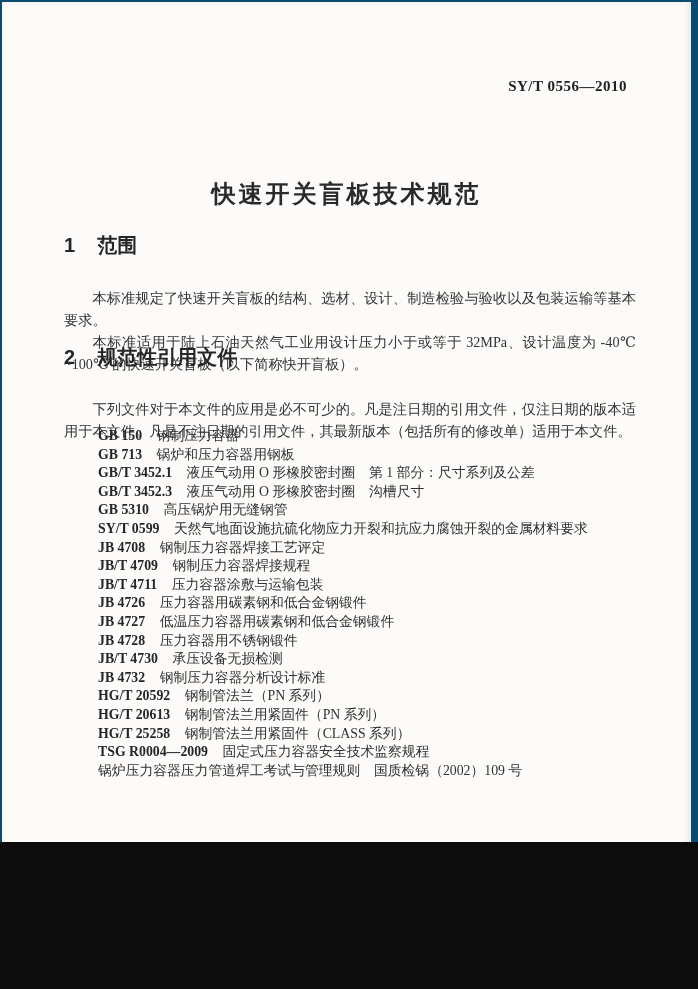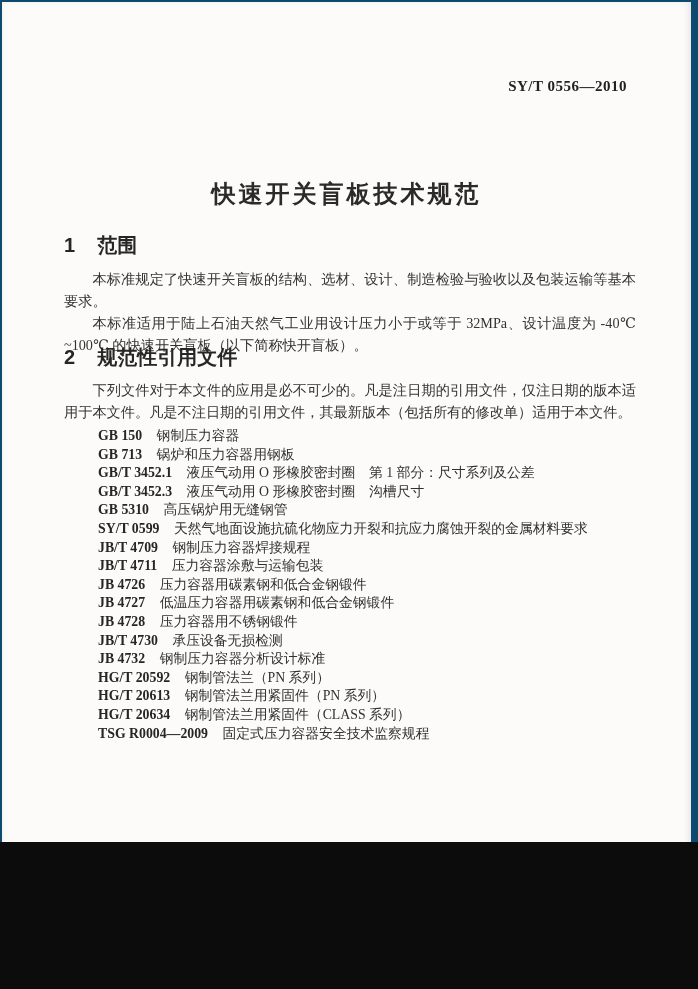--- a/index.html
+++ b/index.html
@@ -56,20 +56,21 @@
     white-space: nowrap;
   }
   .section-heading .sec-num { margin-right: 1.1em; }
   .para-block {
     position: absolute;
     left: 62px;
     width: 572px;
     font-size: 14.2px;
     line-height: 22px;
     color: #333;
+    margin-top: 19px;
   }
   .para-block p {
     margin: 0;
     text-indent: 2em;
     text-align: justify;
   }
   .ref-list {
     position: absolute;
     top: 417px; left: 88px;
     width: 548px;
@@ -124,29 +125,31 @@
       <p>下列文件对于本文件的应用是必不可少的。凡是注日期的引用文件，仅注日期的版本适用于本文件。凡是不注日期的引用文件，其最新版本（包括所有的修改单）适用于本文件。</p>
     </div>
 
     <ol class="ref-list" id="ref-list">
         <li class="ref-item"><span class="ref-code">GB 150</span><span class="ref-title">钢制压力容器</span></li>
         <li class="ref-item"><span class="ref-code">GB 713</span><span class="ref-title">锅炉和压力容器用钢板</span></li>
         <li class="ref-item"><span class="ref-code">GB/T 3452.1</span><span class="ref-title">液压气动用 O 形橡胶密封圈　第 1 部分：尺寸系列及公差</span></li>
         <li class="ref-item"><span class="ref-code">GB/T 3452.3</span><span class="ref-title">液压气动用 O 形橡胶密封圈　沟槽尺寸</span></li>
         <li class="ref-item"><span class="ref-code">GB 5310</span><span class="ref-title">高压锅炉用无缝钢管</span></li>
         <li class="ref-item"><span class="ref-code">SY/T 0599</span><span class="ref-title">天然气地面设施抗硫化物应力开裂和抗应力腐蚀开裂的金属材料要求</span></li>
+        <li class="ref-item"><span class="ref-code">JB 4708</span><span class="ref-title">钢制压力容器焊接工艺评定</span></li>
         <li class="ref-item"><span class="ref-code">JB/T 4709</span><span class="ref-title">钢制压力容器焊接规程</span></li>
         <li class="ref-item"><span class="ref-code">JB/T 4711</span><span class="ref-title">压力容器涂敷与运输包装</span></li>
         <li class="ref-item"><span class="ref-code">JB 4726</span><span class="ref-title">压力容器用碳素钢和低合金钢锻件</span></li>
         <li class="ref-item"><span class="ref-code">JB 4727</span><span class="ref-title">低温压力容器用碳素钢和低合金钢锻件</span></li>
         <li class="ref-item"><span class="ref-code">JB 4728</span><span class="ref-title">压力容器用不锈钢锻件</span></li>
         <li class="ref-item"><span class="ref-code">JB/T 4730</span><span class="ref-title">承压设备无损检测</span></li>
         <li class="ref-item"><span class="ref-code">JB 4732</span><span class="ref-title">钢制压力容器分析设计标准</span></li>
         <li class="ref-item"><span class="ref-code">HG/T 20592</span><span class="ref-title">钢制管法兰（PN 系列）</span></li>
         <li class="ref-item"><span class="ref-code">HG/T 20613</span><span class="ref-title">钢制管法兰用紧固件（PN 系列）</span></li>
-        <li class="ref-item"><span class="ref-code">HG/T 20634</span><span class="ref-title">钢制管法兰用紧固件（CLASS 系列）</span></li>
+        <li class="ref-item"><span class="ref-code">HG/T 25258</span><span class="ref-title">钢制管法兰用紧固件（CLASS 系列）</span></li>
         <li class="ref-item"><span class="ref-code">TSG R0004—2009</span><span class="ref-title">固定式压力容器安全技术监察规程</span></li>
+        <li class="ref-item"><span class="ref-code"></span><span class="ref-title">锅炉压力容器压力管道焊工考试与管理规则　国质检锅（2002）109 号</span></li>
       </ol>
 
     <div class="page-num">1</div>
 
   </div>
 </div>
 
 </body></html>

